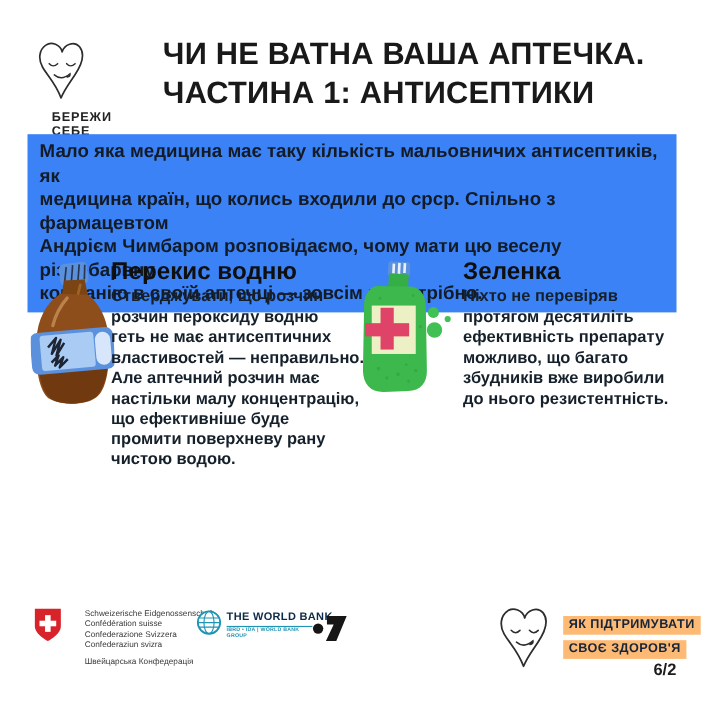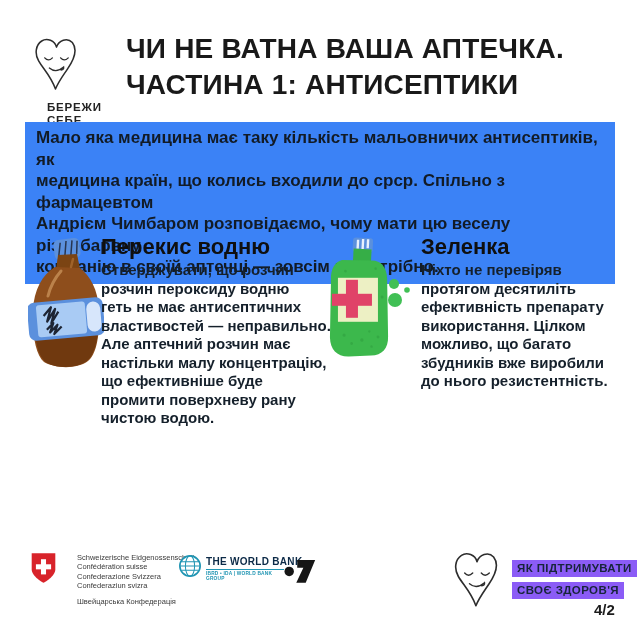--- a/index.html
+++ b/index.html
@@ -6,21 +6,21 @@
   html,body { width:640px; height:640px; background:#ffffff;
     font-family:"Liberation Sans", sans-serif; }
   .page { position:relative; width:640px; height:640px; background:#fff; overflow:hidden; }
 
   
   .brand-heart { position:absolute; left:33px; top:27px; width:47px; height:75px; }
   .brand-text { position:absolute; left:47px; top:101px; font-size:11.5px; font-weight:700;
     letter-spacing:0.8px; line-height:12.5px; color:#232323; }
 
   
-  .title { position:absolute; left:126px; top:31px; font-size:28px; font-weight:700;
+  .title { position:absolute; left:148px; top:31px; font-size:28px; font-weight:700;
     line-height:36px; letter-spacing:0.2px; color:#191919; }
 
   
   .intro { position:absolute; left:25px; top:122px; width:590px; background:#3b82f6;
     padding:5px 11px 6px 11px; font-size:17px; font-weight:600; line-height:21.5px;
     color:#121b26; }
 
   
   .col-title { position:absolute; top:234px; font-size:22px; font-weight:700; color:#0f0f0f; }
   .col-body  { position:absolute; top:261px; font-size:15px; font-weight:600;
@@ -37,21 +37,21 @@
   .swiss-translation { margin-top:6px; }
   .wb-globe { position:absolute; left:178px; top:554px; width:24px; height:24px; }
   .wb-text { position:absolute; left:206px; top:556px; }
   .wb-name { font-size:10px; font-weight:700; letter-spacing:0.3px; color:#0c2a47; }
   .wb-sub  { margin-top:2px; font-size:4.8px; font-weight:600; letter-spacing:0.2px;
     color:#2095b3; border-top:0.5px solid #2095b3; padding-top:1px; width:78px; }
   .partner-logo { position:absolute; left:284px; top:555px; width:34px; height:31px; }
   .footer-heart { position:absolute; left:452px; top:550px; width:50px; height:60px; }
   .cta { position:absolute; left:512px; top:558px; }
   .cta-line { margin-bottom:3px; }
-  .cta-line span { display:inline-block; background:#8b5cf6; color:#17243a;
+  .cta-line span { display:inline-block; background:#fdba74; color:#17243a;
     font-size:11.5px; font-weight:700; letter-spacing:0.4px; padding:2px 5px 3px 5px; }
   .page-num { position:absolute; left:594px; top:601px; font-size:15px; font-weight:700;
     color:#1c1c1c; }
 </style>
 </head>
 <body>
 
 <div class="page">
 
   <svg class="brand-heart" viewBox="0 0 92 112">
@@ -139,21 +139,20 @@
         <circle cx="78" cy="48" r="5"></circle>
         <circle cx="91" cy="54" r="2.8"></circle>
         <circle cx="79" cy="64" r="7"></circle>
       </g>
     </svg>
     <div class="col-title">Зеленка</div>
     <div class="col-body">
       <div>Ніхто не перевіряв</div>
       <div>протягом десятиліть</div>
       <div>ефективність препарату</div>
-      <div>використання. Цілком</div>
       <div>можливо, що багато</div>
       <div>збудників вже виробили</div>
       <div>до нього резистентність.</div>
     </div>
   </div>
 
   <svg class="swiss-shield" viewBox="0 0 32 38">
     <path d="M2 1 H30 V20 C30 29 16 36 16 36 C16 36 2 29 2 20 Z" fill="#d8232a"></path>
     <rect x="13" y="8" width="6" height="18" fill="#ffffff"></rect>
     <rect x="7" y="14" width="18" height="6" fill="#ffffff"></rect>
@@ -186,15 +185,15 @@
     <path d="M23 43 Q30 51 38 43" fill="none" stroke="#2d2d2d" stroke-width="2.6" stroke-linecap="round"></path>
     <path d="M54 43 Q61 51 69 43" fill="none" stroke="#2d2d2d" stroke-width="2.6" stroke-linecap="round"></path>
     <path d="M32 63 Q45 74 60 61 Q61 66 55 67" fill="none" stroke="#2d2d2d" stroke-width="2.6" stroke-linecap="round"></path>
   </svg>
 
   <div class="cta">
     <div class="cta-line"><span>ЯК ПІДТРИМУВАТИ</span></div>
     <div class="cta-line"><span>СВОЄ ЗДОРОВ'Я</span></div>
   </div>
 
-  <div class="page-num">4/2</div>
+  <div class="page-num">6/2</div>
 
 </div>
 
 </body></html>

